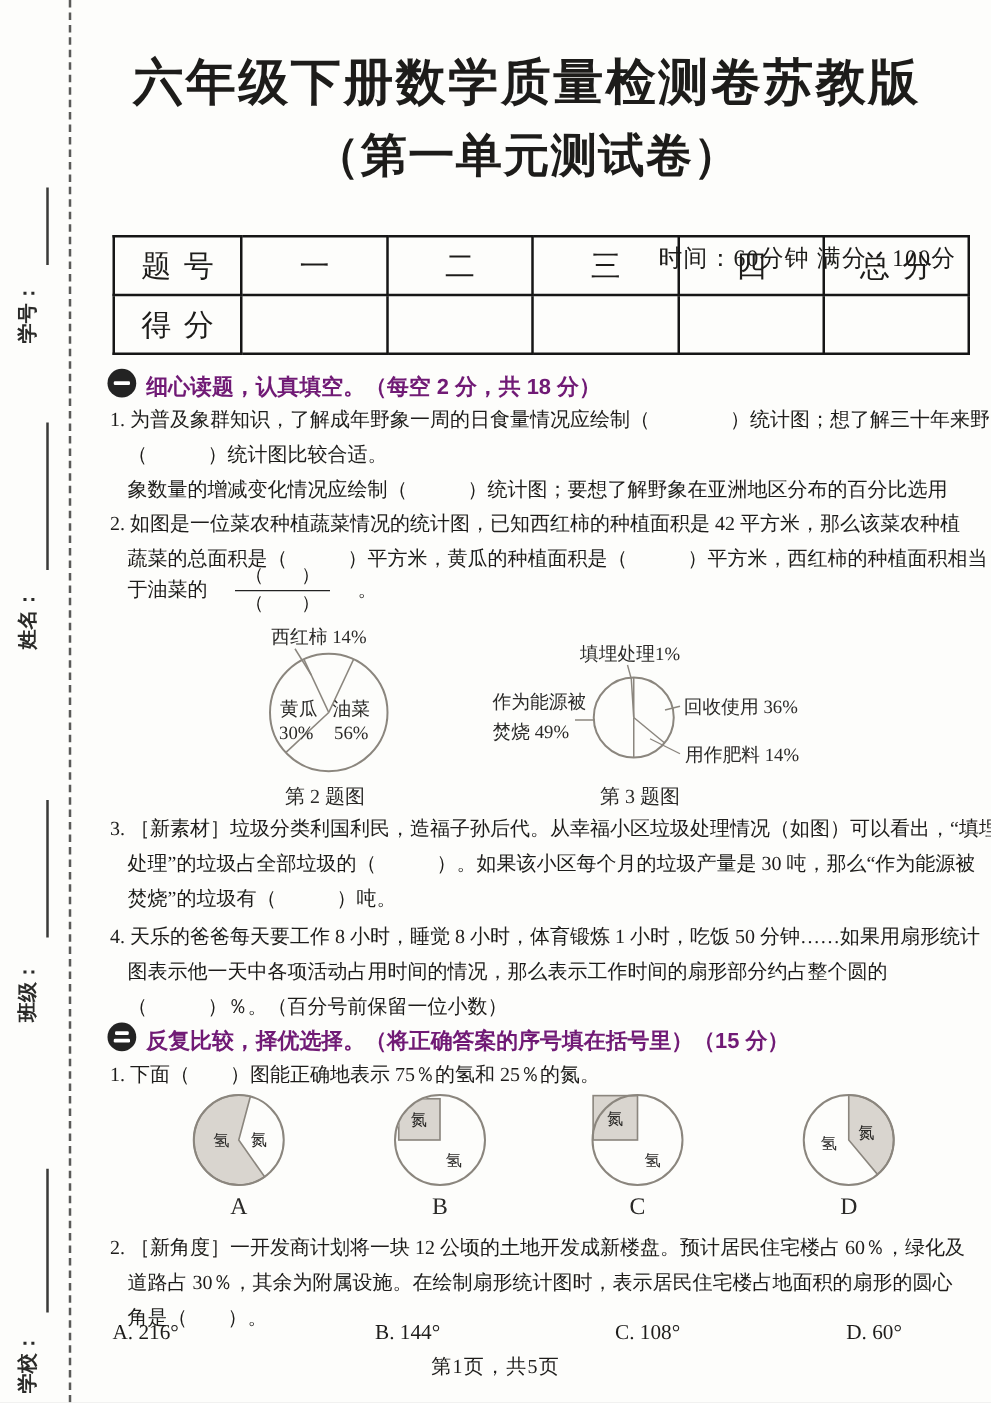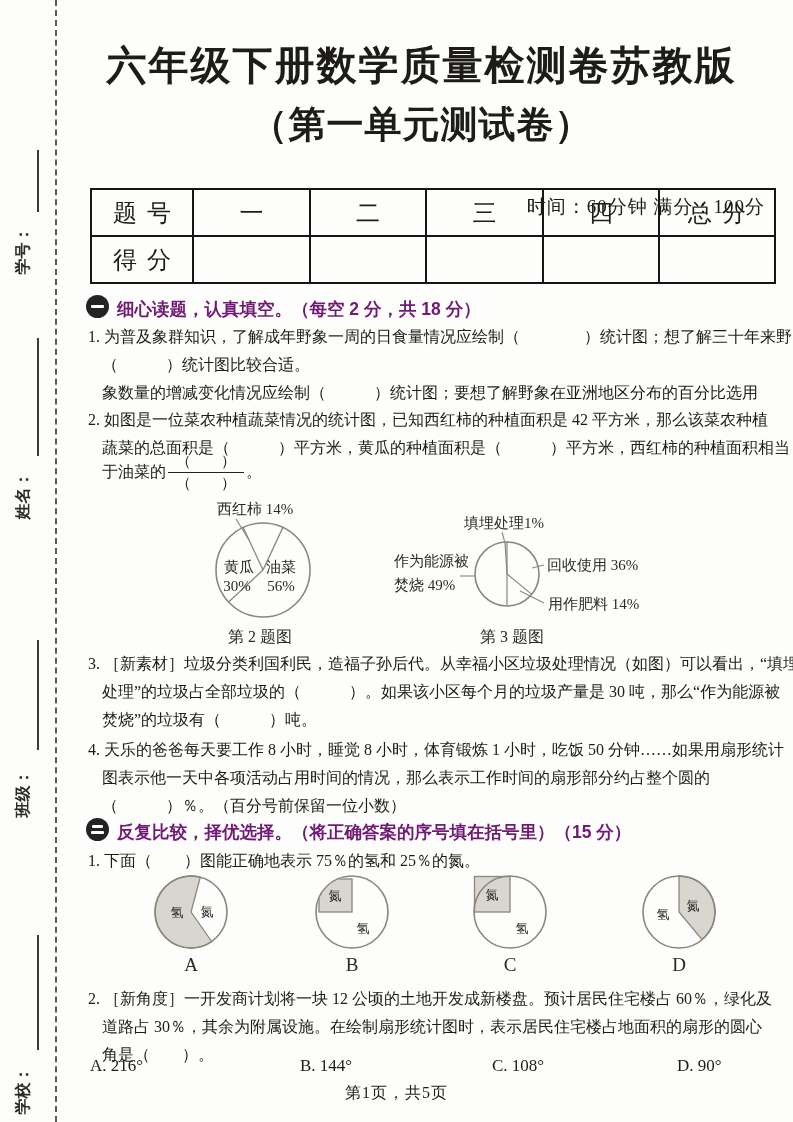--- a/index.html
+++ b/index.html
@@ -20,21 +20,21 @@
   td.wide{letter-spacing:10px;text-indent:10px;}
   
   .badge{position:absolute;left:86px;width:23px;height:23px;background:#232323;border-radius:50%;}
   .badge .bar{position:absolute;background:#fff;height:3px;border-radius:1px;}
   .sechead{position:absolute;left:117px;font-family:"Liberation Sans","DejaVu Sans",sans-serif;
            font-size:17.5px;font-weight:bold;color:#701a75;}
   
   .qblock{position:absolute;left:88px;width:678px;font-size:16px;line-height:28px;}
   .qblock div{white-space:nowrap;}
   .ind{padding-left:14px;}
-  .fracline{position:absolute;left:102px;display:flex;align-items:center;font-size:16px;}
+  .fracline{position:absolute;left:102px;display:flex;align-items:center;font-size:16px;gap:20px;}
   .frac{display:inline-flex;flex-direction:column;align-items:center;margin:0 2px;font-size:15px;line-height:19px;}
   .frac .num{border-bottom:1.5px solid #222;padding:0 8px 1px 8px;}
   .frac .den{padding:1px 8px 0 8px;}
   .opts span{position:absolute;font-size:17px;}
   .footer{position:absolute;left:0;right:0;top:1083px;text-align:center;font-size:16px;letter-spacing:1px;}
   svg text{font-family:"Liberation Serif","DejaVu Serif",serif;fill:#2b2a28;}
 </style>
 </head>
 <body>
 
@@ -193,18 +193,18 @@
   <div class="qblock" style="top:985px;">
     <div>2. ［新角度］一开发商计划将一块 12 公顷的土地开发成新楼盘。预计居民住宅楼占 60％，绿化及</div>
     <div class="ind">道路占 30％，其余为附属设施。在绘制扇形统计图时，表示居民住宅楼占地面积的扇形的圆心</div>
     <div class="ind">角是（　　）。</div>
   </div>
 
   <div class="opts">
     <span style="left:90px;top:1056px;">A. 216°</span>
     <span style="left:300px;top:1056px;">B. 144°</span>
     <span style="left:492px;top:1056px;">C. 108°</span>
-    <span style="left:677px;top:1056px;">D. 90°</span>
+    <span style="left:677px;top:1056px;">D. 60°</span>
   </div>
 
   <div class="footer">第1页，共5页</div>
 
 </div>
 
 </body></html>

